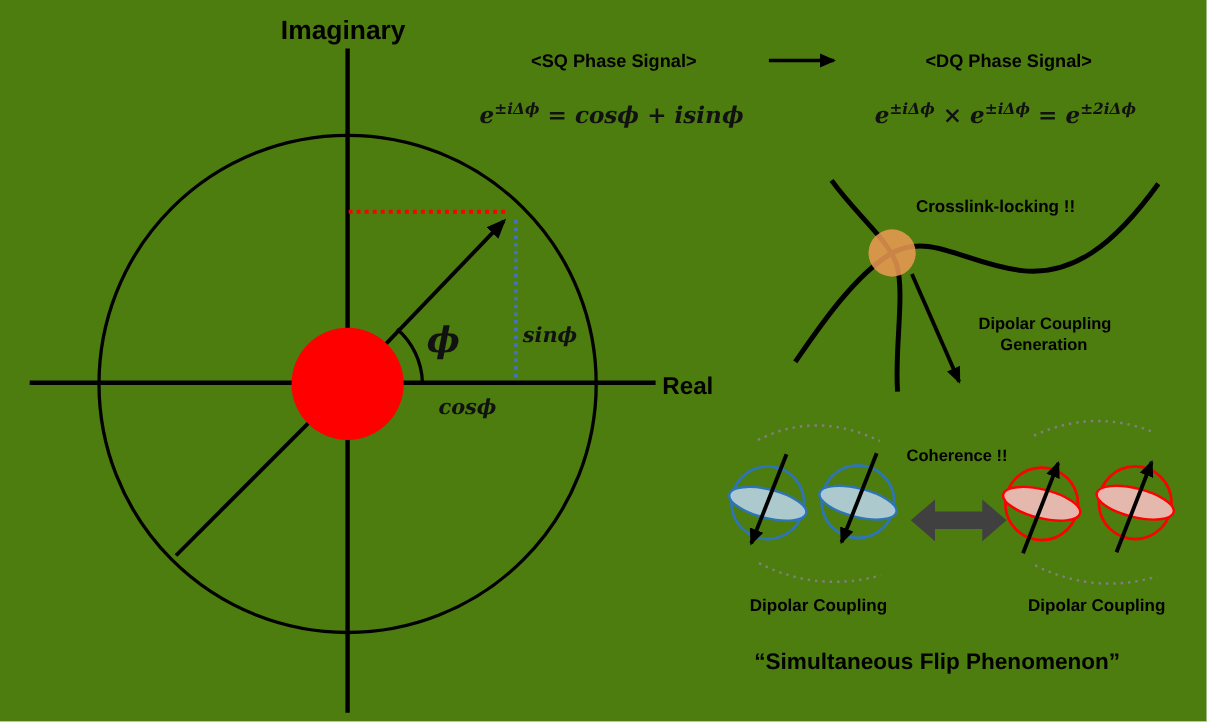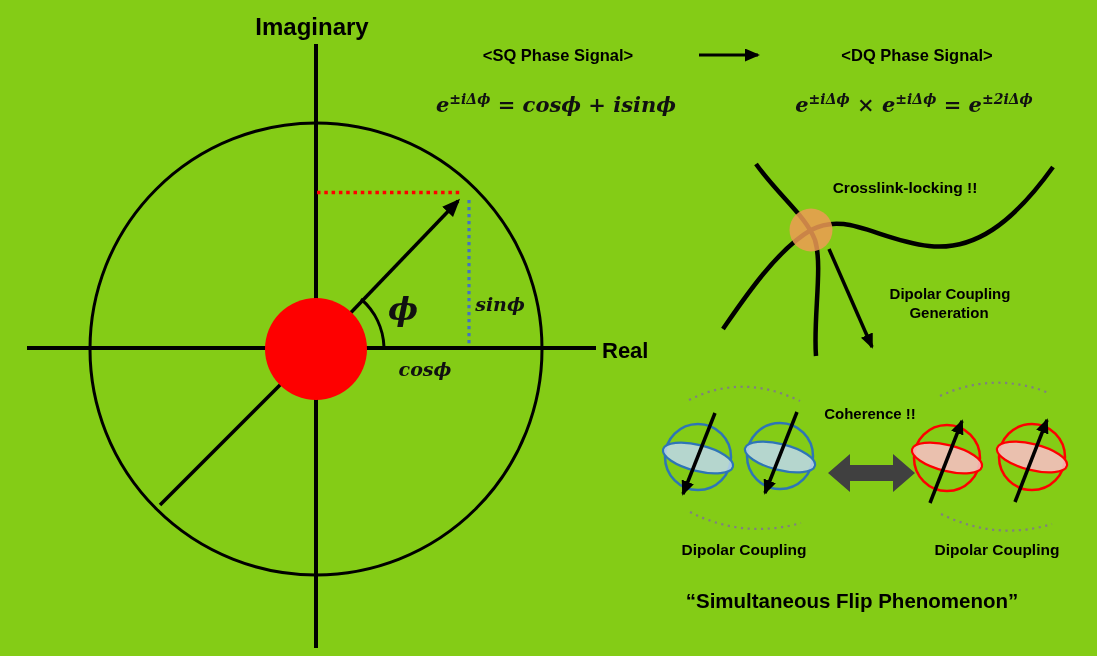--- a/index.html
+++ b/index.html
@@ -1,16 +1,16 @@
 <!DOCTYPE html>
 <html><head>
 <meta charset="utf-8">
 <style>
   html,body{margin:0;padding:0;background:#ffffff;}
-  .stage{position:relative;width:1097px;height:656px;background:#84cc16;overflow:hidden;
+  .stage{position:relative;width:1097px;height:656px;background:#4d7c0f;overflow:hidden;
          font-family:"Liberation Sans",sans-serif;}
   svg text{user-select:none;}
   .sans-bold{font-family:"Liberation Sans",sans-serif;font-weight:bold;fill:#000000;}
   .math{font-family:"DejaVu Serif",serif;font-weight:bold;font-style:italic;fill:#111111;}
 </style>
 </head>
 <body>
 
 <div class="stage">
 <svg width="1097" height="656" viewBox="0 0 1097 656" xmlns="http://www.w3.org/2000/svg">

